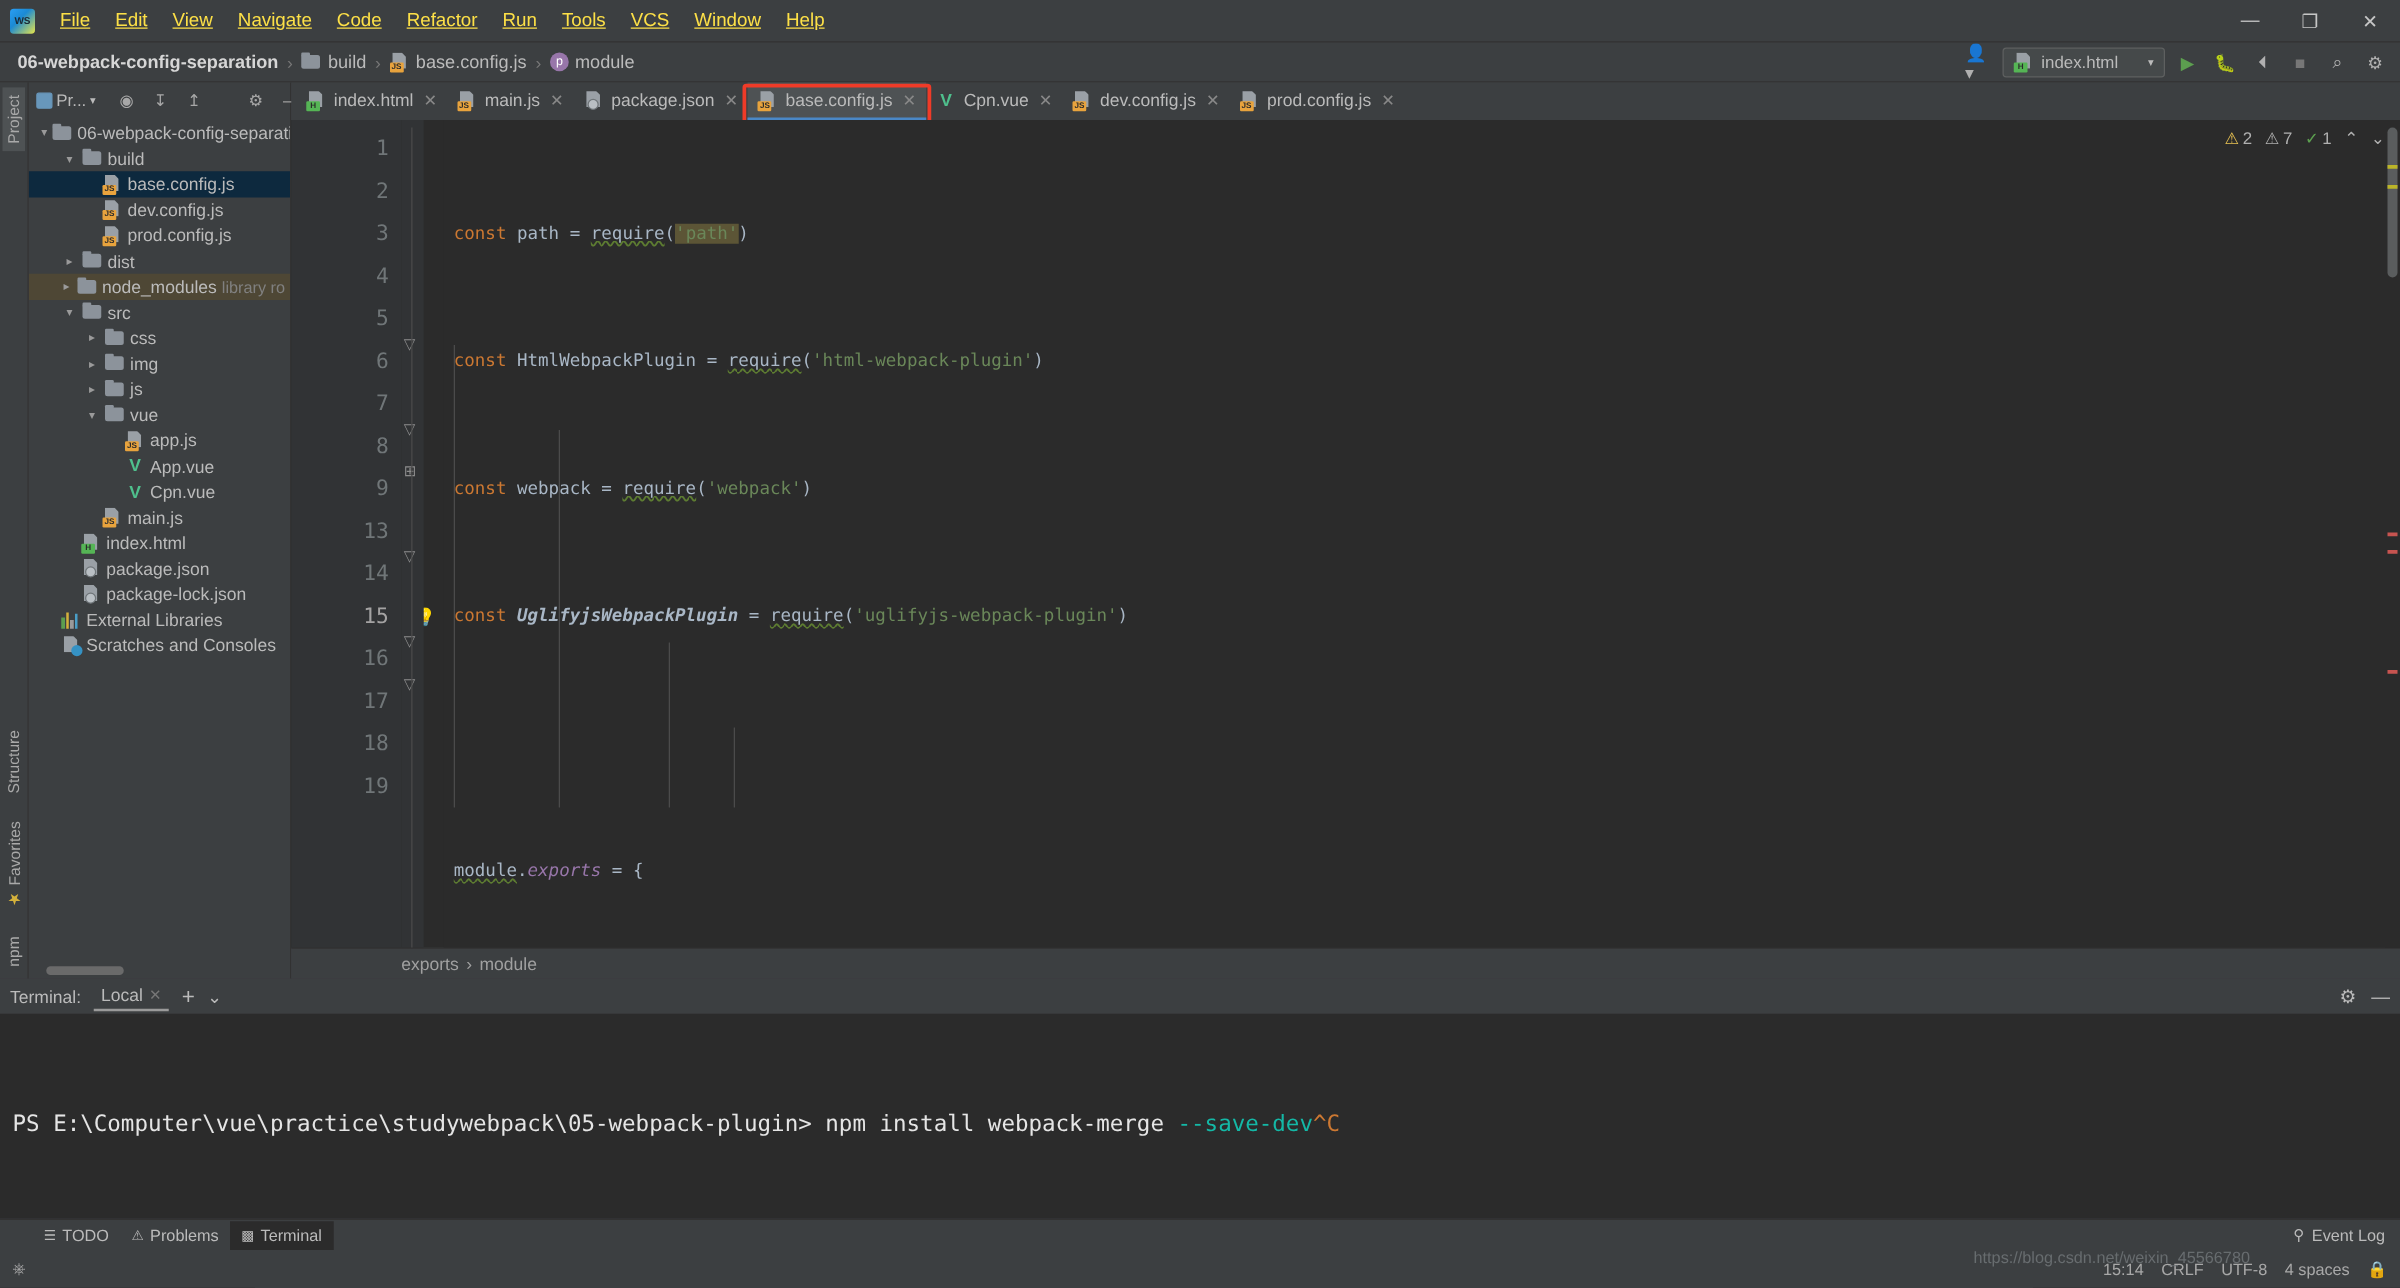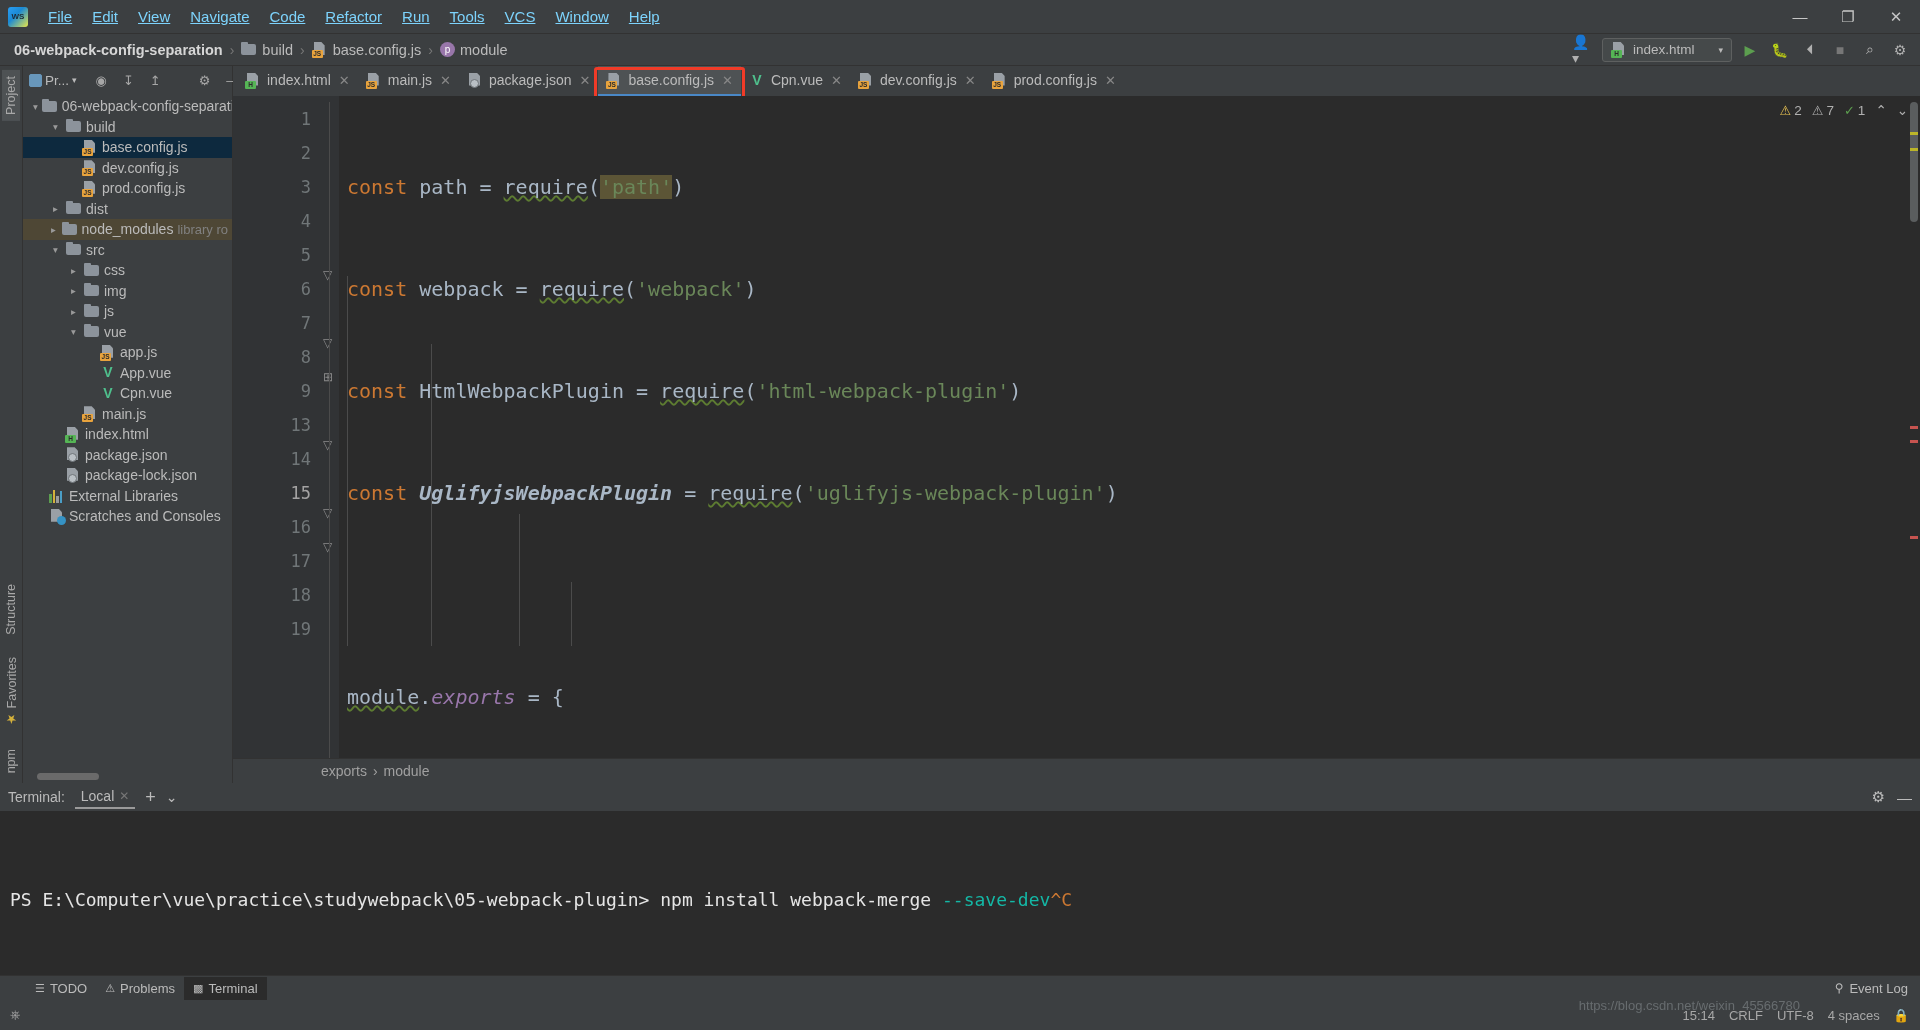--- a/index.html
+++ b/index.html
@@ -22,21 +22,21 @@
     background: linear-gradient(135deg,#2a9ef4 0%,#1b8ad4 40%,#e8e64a 100%);
     position: relative; flex: 0 0 auto;
   }
   .ws-logo::after {
     content: "WS"; position: absolute; inset: 0; display: flex;
     align-items: center; justify-content: center;
     font-size: 8px; font-weight: bold; color: #1c2b36;
   }
   .menu { display: flex; align-items: center; gap: 0px; }
   .menu-item {
-    padding: 4px 10px; font-size: 15px; color: #7dd3fc; cursor: default; white-space: nowrap;
+    padding: 4px 10px; font-size: 15px; color: #fde047; cursor: default; white-space: nowrap;
   }
   .menu-item u { text-decoration: underline; }
   .win-title {
     position: absolute; left: 0; right: 0; text-align: center;
     font-size: 14.5px; color: #9a9a9a; pointer-events: none;
   }
   .win-ctrls { margin-left: auto; display: flex; align-items: center; z-index: 2; }
   .win-btn {
     width: 48px; height: 33px; display: flex; align-items: center; justify-content: center;
     font-size: 15px; color: #c6c6c6;
@@ -174,22 +174,22 @@
     padding-top: 6px;
   }
   .gline { height: 34px; display:flex; align-items:center; justify-content:flex-end; padding-right: 10px; position: relative; }
   .gline.cur { color: #a4a3a3; }
   .bulb { position:absolute; right:-28px; top:9px; color:#e8c252; font-size:14px; }
 
   .foldcol { width: 18px; flex: 0 0 18px; background:#313335; position: relative; }
 
   .code {
     flex: 1; position: relative; overflow: hidden; padding-top: 6px;
-    font-family: "DejaVu Sans Mono", monospace; font-size: 20px; line-height: 34px;
-    white-space: pre; background: #2b2b2b;
+    font-family: "DejaVu Sans Mono", monospace; font-size: 14px; line-height: 34px;
+    white-space: pre; background: #2b2b2b; margin-left: 16px;
   }
   .cline { height: 34px; padding-left: 8px; position: relative; }
   .kw { color: #cc7832; }
   .id { color: #a9b7c6; }
   .str { color: #6a8759; }
   .italic { font-style: italic; color: #a9b7c6; font-weight: bold; }
   .purple { color: #9876aa; font-style: italic; }
   .punct { color: #a9b7c6; }
   .wavy { text-decoration: underline wavy #5d7c31; text-decoration-skip-ink: none; }
   .hl-path { background: #5c5536; }
@@ -580,22 +580,22 @@
           <div style="position:absolute;top:240px;left:2px;font-size:12px;color:#8c8c8c;">▽</div>
           <div style="position:absolute;top:274px;left:2px;font-size:12px;color:#8c8c8c;">⊞</div>
           <div style="position:absolute;top:342px;left:2px;font-size:12px;color:#8c8c8c;">▽</div>
           <div style="position:absolute;top:410px;left:2px;font-size:12px;color:#8c8c8c;">▽</div>
           <div style="position:absolute;top:444px;left:2px;font-size:12px;color:#8c8c8c;">▽</div>
           <div style="position:absolute;top:6px;left:8px;bottom:0;width:1px;background:#4b4b4b;"></div>
         </div>
 
         <div class="code">
           <div class="cline"><span class="kw">const</span> <span class="id">path</span> <span class="punct">=</span> <span class="id wavy">require</span><span class="punct">(</span><span class="str hl-path">'path'</span><span class="punct">)</span></div>
+          <div class="cline"><span class="kw">const</span> <span class="id">HtmlWebpackPlugin</span> <span class="punct">=</span> <span class="id wavy">require</span><span class="punct">(</span><span class="str">'html-webpack-plugin'</span><span class="punct">)</span></div>
           <div class="cline"><span class="kw">const</span> <span class="id">webpack</span> <span class="punct">=</span> <span class="id wavy">require</span><span class="punct">(</span><span class="str">'webpack'</span><span class="punct">)</span></div>
-          <div class="cline"><span class="kw">const</span> <span class="id">HtmlWebpackPlugin</span> <span class="punct">=</span> <span class="id wavy">require</span><span class="punct">(</span><span class="str">'html-webpack-plugin'</span><span class="punct">)</span></div>
           <div class="cline"><span class="kw">const</span> <span class="italic" style="font-style:italic;">UglifyjsWebpackPlugin</span> <span class="punct">=</span> <span class="id wavy">require</span><span class="punct">(</span><span class="str">'uglifyjs-webpack-plugin'</span><span class="punct">)</span></div>
           <div class="cline"></div>
           <div class="cline"><span class="id wavy">module</span><span class="punct">.</span><span class="purple">exports</span> <span class="punct">=</span> <span class="punct">{</span></div>
           
           
           
           
           
           
           

